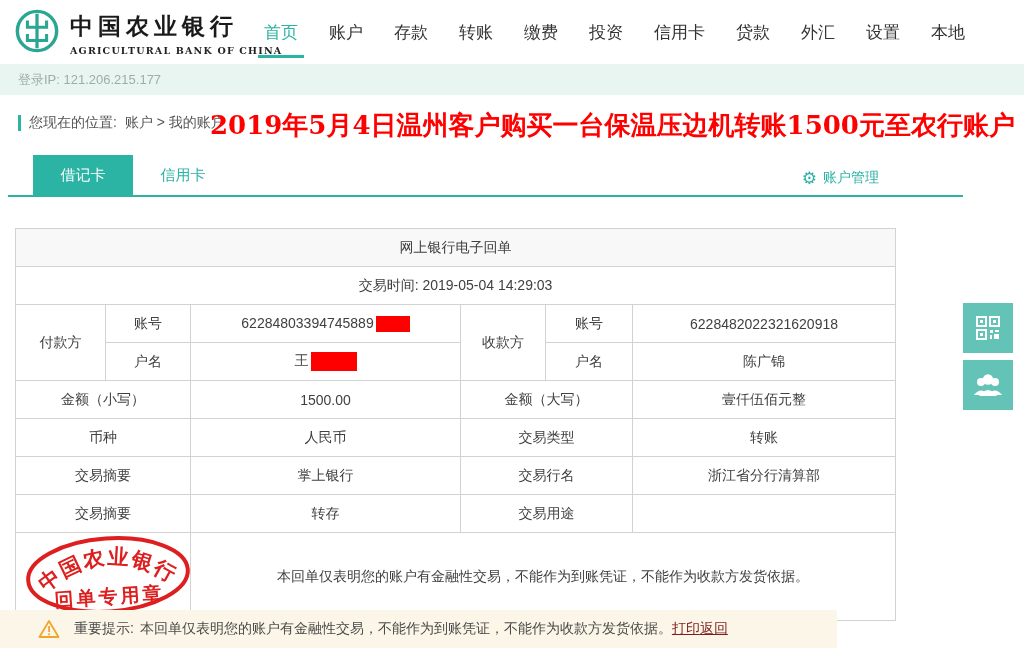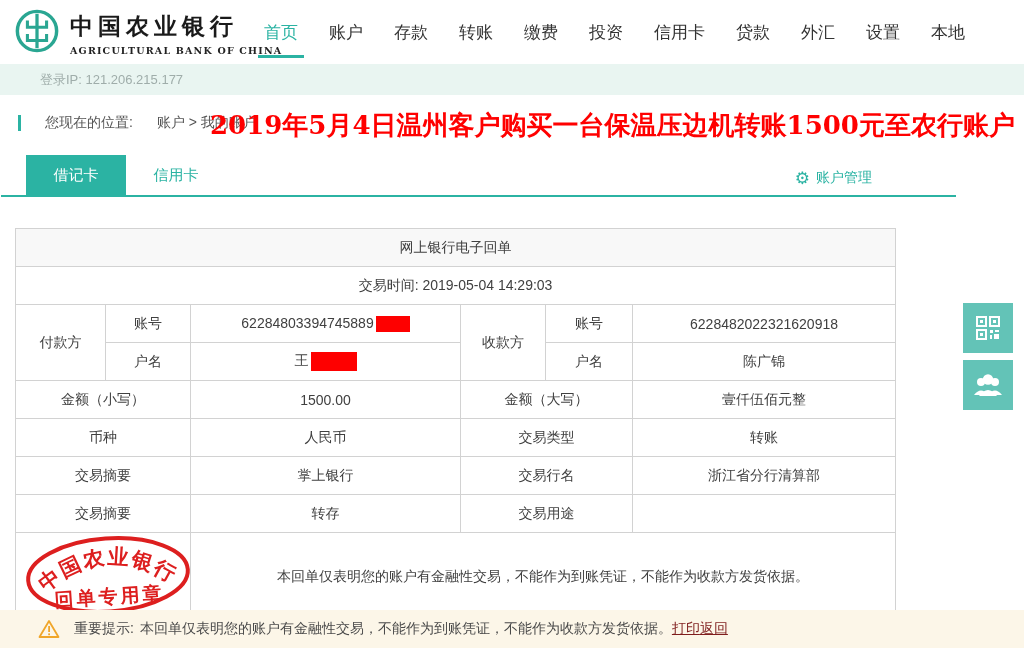--- a/index.html
+++ b/index.html
@@ -17,34 +17,34 @@
   .nav { position:absolute; left:262px; top:0; height:64px; display:flex; align-items:center;
          gap:27px; font-size:17px; color:#333; }
   .nav-item { cursor:pointer; position:relative; padding:18px 2px; }
   .nav-item.active { color:#2bb3a3; }
   .nav-item.active::after { content:""; position:absolute; left:-4px; right:-4px; bottom:4px;
                             height:3px; background:#2bb3a3; }
 
   
   .loginbar { position:absolute; left:0; top:64px; width:1024px; height:31px; background:#e9f5f1;
               display:flex; align-items:center; padding:0 74px 0 18px; font-size:13px; color:#9fadaa; }
-  .loginbar .ip { margin-left:22px; }
+  .loginbar .ip { }
   .loginbar .cust { margin-left:auto; }
 
   
   .breadcrumb { position:absolute; left:18px; top:114px; display:flex; align-items:center;
-                gap:24px; font-size:14px; color:#555; }
+                gap:8px; font-size:14px; color:#555; }
   .breadcrumb .bar { width:3px; height:16px; background:#2bb3a3; }
 
   
   .annotation { position:absolute; left:210px; top:108px; font-family:"DejaVu Serif", serif;
                 font-weight:bold; font-size:26px; color:#ff0000; white-space:nowrap; z-index:5; }
 
   
-  .tabs { position:absolute; left:1px; top:155px; width:955px; height:42px;
+  .tabs { position:absolute; left:8px; top:155px; width:955px; height:42px;
           border-bottom:2px solid #2bb3a3; display:flex; align-items:flex-end; padding-left:25px; }
   .tab { width:100px; height:40px; line-height:40px; text-align:center; font-size:15px;
          color:#2bb3a3; cursor:pointer; }
   .tab.active { background:#2bb3a3; color:#fff; }
   .manage { position:absolute; right:84px; bottom:8px; display:flex; align-items:center; gap:6px;
             color:#2bb3a3; font-size:14px; cursor:pointer; }
   .gear { font-size:17px; line-height:1; font-family:"DejaVu Sans", sans-serif; }
 
   
   table.receipt { position:absolute; left:15px; top:228px; width:880px; border-collapse:collapse;
@@ -60,21 +60,21 @@
   
   .stamp-svg { transform:rotate(-4deg); }
   .stamp-svg text { font-family:"DejaVu Serif", serif; font-weight:bold; fill:#dd1f1f; }
 
   
   .sidebtns { position:absolute; left:963px; top:303px; display:flex; flex-direction:column; gap:7px; }
   .sidebtn { width:50px; height:50px; background:#63c3b7; display:flex; align-items:center;
              justify-content:center; cursor:pointer; }
 
   
-  .footer { position:absolute; left:0; top:610px; width:1024px; height:38px; background:#fcf6e8;
+  .footer { position:absolute; left:0; top:610px; width:837px; height:38px; background:#fcf6e8;
             display:flex; align-items:center; padding-left:38px; font-size:14px; color:#4a4a4a; }
   .footer .warn-text { margin-left:14px; }
   .footer a { color:#7f1d1d; text-decoration:underline; cursor:pointer;text-align:right; }
 </style>
 </head>
 <body>
 
 <div class="header">
   <div class="logo">
     <span>

